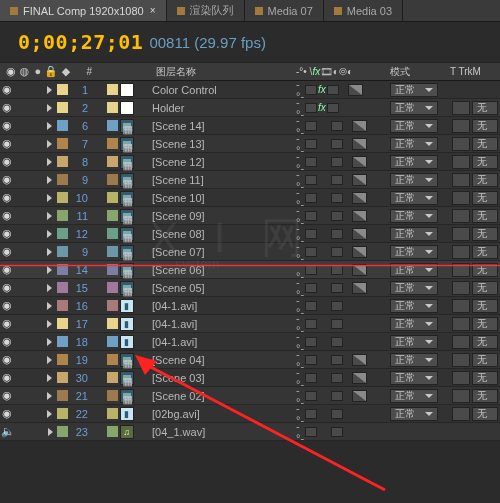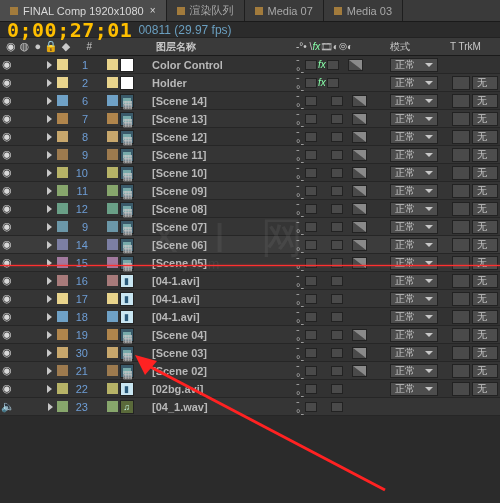--- a/index.html
+++ b/index.html
@@ -2,29 +2,29 @@
 <html><head>
 <meta charset="utf-8">
 <style>
 * { margin: 0; padding: 0; box-sizing: border-box; font-family: "Microsoft YaHei", Arial, sans-serif; }
 html, body { background: #2b2b2b; width: 500px; height: 503px; overflow: hidden; color: #c8c8c8; font-size: 11px; }
 .tabs { display: flex; height: 22px; background: #3a3a3a; border-bottom: 1px solid #1a1a1a; }
 .tab { display: flex; align-items: center; padding: 0 10px; background: #3a3a3a; border-right: 1px solid #1e1e1e; color: #a8a8a8; cursor: pointer; }
 .tab.active { background: #4c4c4c; color: #d8d8d8; }
 .tab-swatch { width: 8px; height: 8px; background: #a27b3c; margin-right: 5px; }
 .tab .x { margin-left: 6px; font-size: 10px; }
-.tcline { display: flex; align-items: center; padding: 2px 7px; background: #2b2b2b; height: 15px; }
+.tcline { display: flex; align-items: center; padding: 2px 18px; background: #2b2b2b; height: 40px; }
 .tc { color: #ffbf00; font-size: 20px; font-family: monospace; font-weight: bold; letter-spacing: .5px; }
-.tc-sub { color: #6a9fc0; font-size: 12px; margin-left: 6px; }
+.tc-sub { color: #6a9fc0; font-size: 15px; margin-left: 6px; }
 .hdr { display: flex; align-items: center; background: #3a3a3a; border-top: 1px solid #222; border-bottom: 1px solid #1a1a1a; height: 19px; padding-left: 4px; }
 .cell { display: flex; align-items: center; height: 18px; flex-shrink: 0; }
 .c-left { width: 54px; justify-content: space-around; }
 .c-num { width: 22px; justify-content: flex-end; padding-right: 4px; color: #6e9ed6; }
 .c-icons { width: 56px; justify-content: center; gap: 2px; }
-.c-name { flex: 1; padding-left: 4px; font-weight: bold; }
+.c-name { flex: 1; padding-left: 4px; }
 .c-sw { width: 94px; }
 .c-mode { width: 60px; }
 .c-trk { width: 50px; }
 .ico { width: 13px; height: 13px; display: inline-block; text-align: center; line-height: 13px; }
 .row { display: flex; align-items: center; height: 18px; background: #323232; border-bottom: 1px solid #262626; }
 .row.alt { background: #353535; }
 .row.sel { background: #3c3c3c; }
 .arrow { width:0; height:0; border-top:4px solid transparent; border-bottom:4px solid transparent; border-left:5px solid #c8c8c8; }
 .swL { width:11px; height:11px; }
 .swIcon { width:14px; height:14px; display:flex; align-items:center; justify-content:center; background:#444; border:1px solid #222; }

